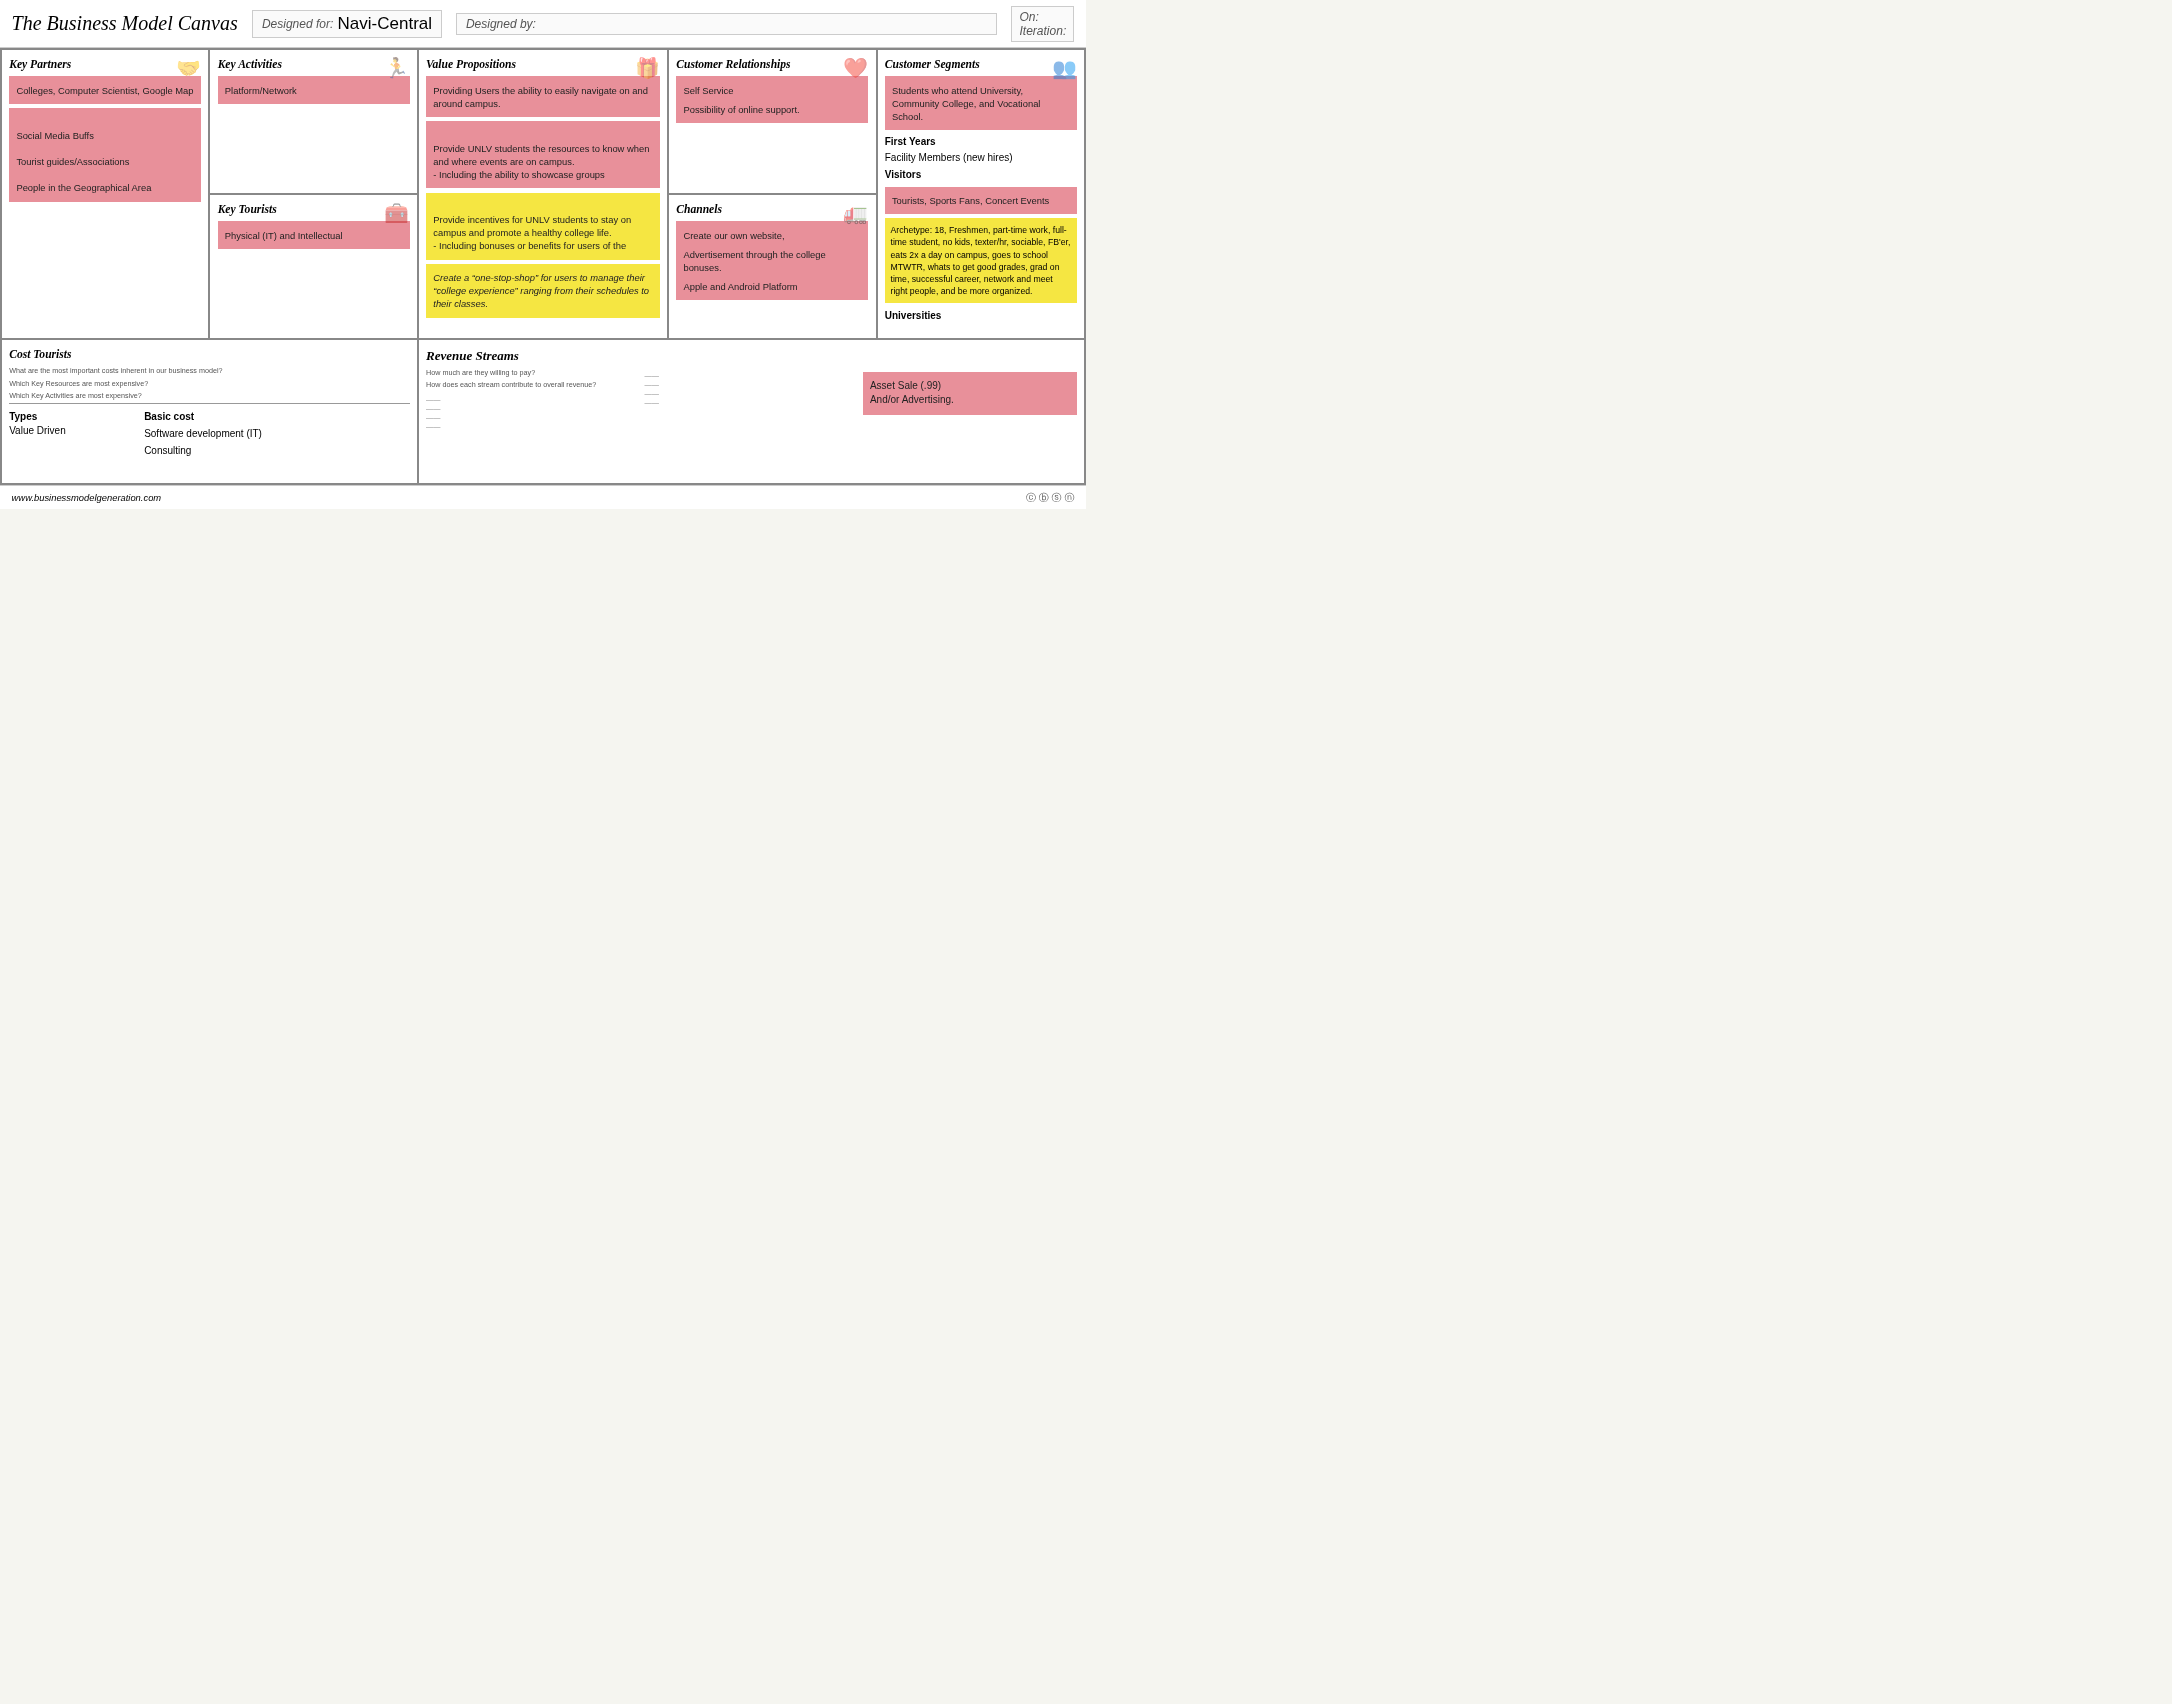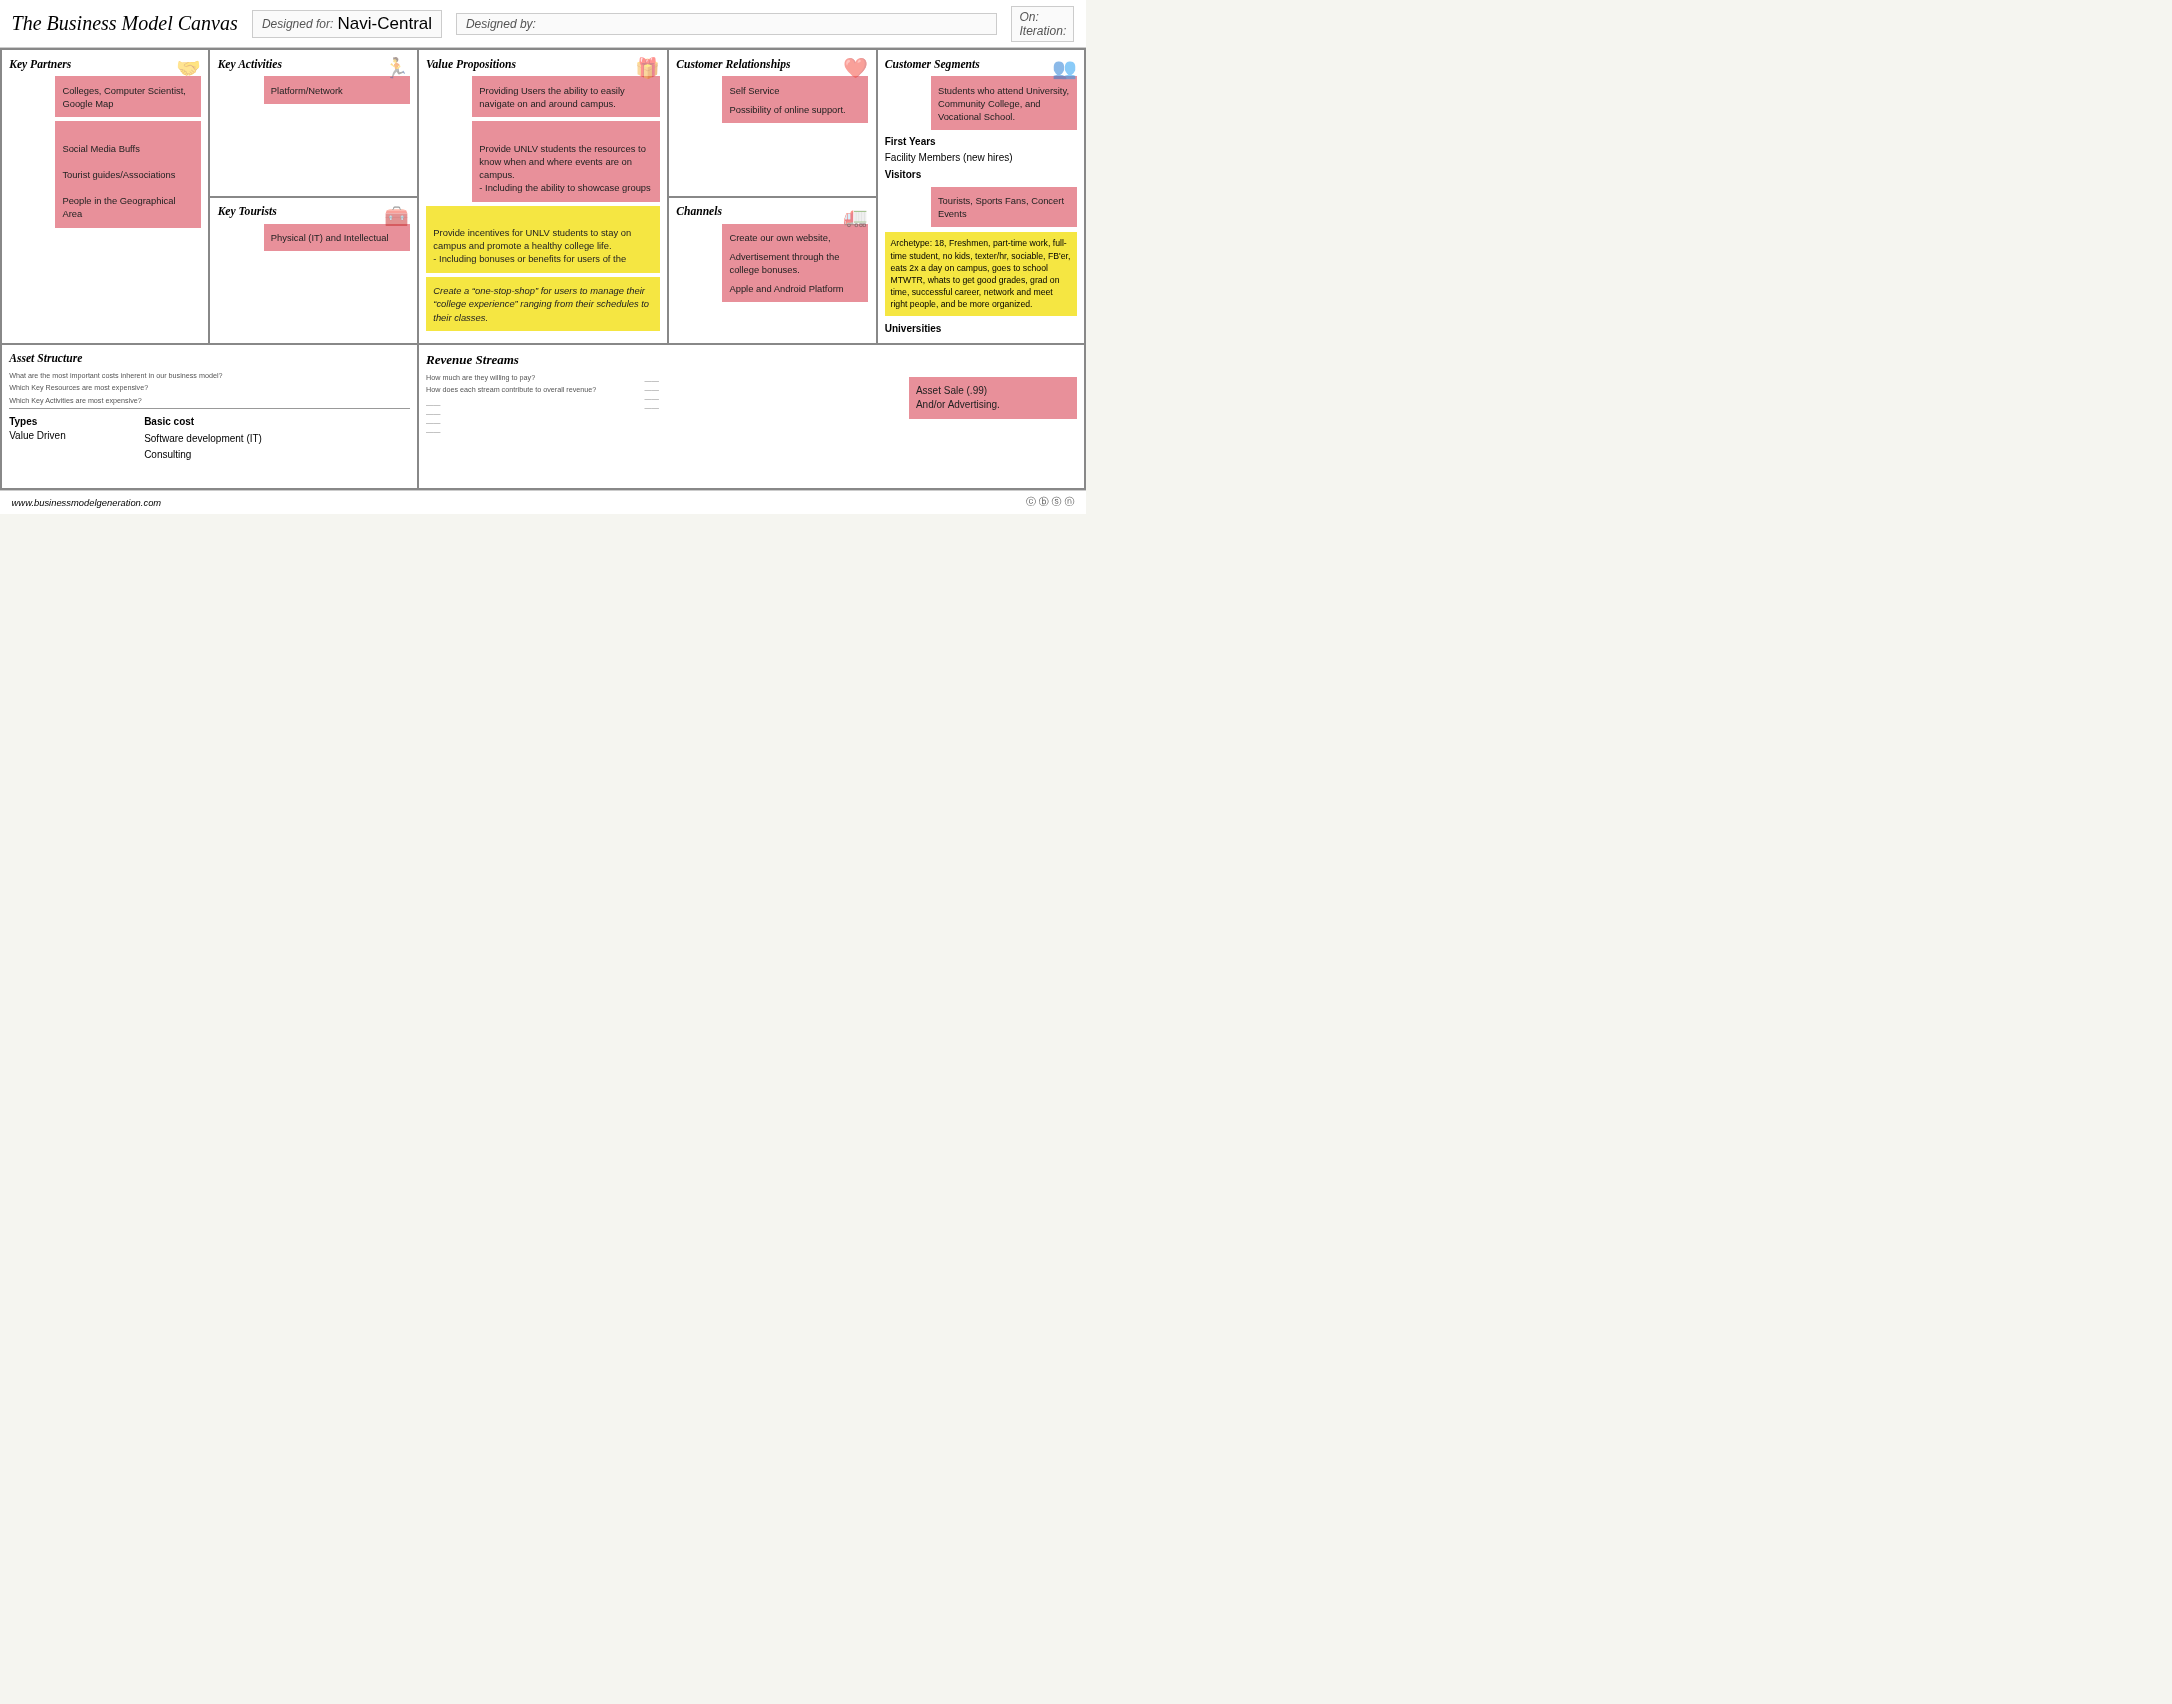--- a/index.html
+++ b/index.html
@@ -93,21 +93,20 @@
     
     .sticky {
       padding: 7.2px;
       margin: 4.3px 0;
       font-size: 9.4px;
       line-height: 1.4;
     }
     .sticky-pink {
       background: #e8909a;
       color: #222;
-      margin-left: 46px;
     }
     .sticky-yellow {
       background: #f5e642;
       color: #222;
     }
 
     
     .key-partners { grid-column: 1; grid-row: 1 / 3; }
     .key-activities-top { grid-column: 2; grid-row: 1; }
     .value-propositions { grid-column: 3; grid-row: 1 / 3; }
@@ -291,21 +290,21 @@
     <div class="cell-title">Channels</div>
     <div class="icon-area">🚛</div>
     <div class="sticky sticky-pink">
       <div style="margin-bottom:5.8px;">Create our own website,</div>
       <div style="margin-bottom:5.8px;">Advertisement through the college bonuses.</div>
       <div>Apple and Android Platform</div>
     </div>
   </div>
 
   <div class="cell cost-structure">
-    <div class="cell-title">Asset Structure</div>
+    <div class="cell-title">Cost Tourists</div>
     <div class="cost-text-small">What are the most important costs inherent in our business model?</div>
     <div class="cost-text-small">Which Key Resources are most expensive?</div>
     <div class="cost-text-small">Which Key Activities are most expensive?</div>
     <div class="wavy-line"></div>
     <div class="cost-inner">
       <div>
         <div class="cell-text" style="font-weight:bold;">Types</div>
         <div class="cell-text">Value Driven</div>
       </div>
       <div>

